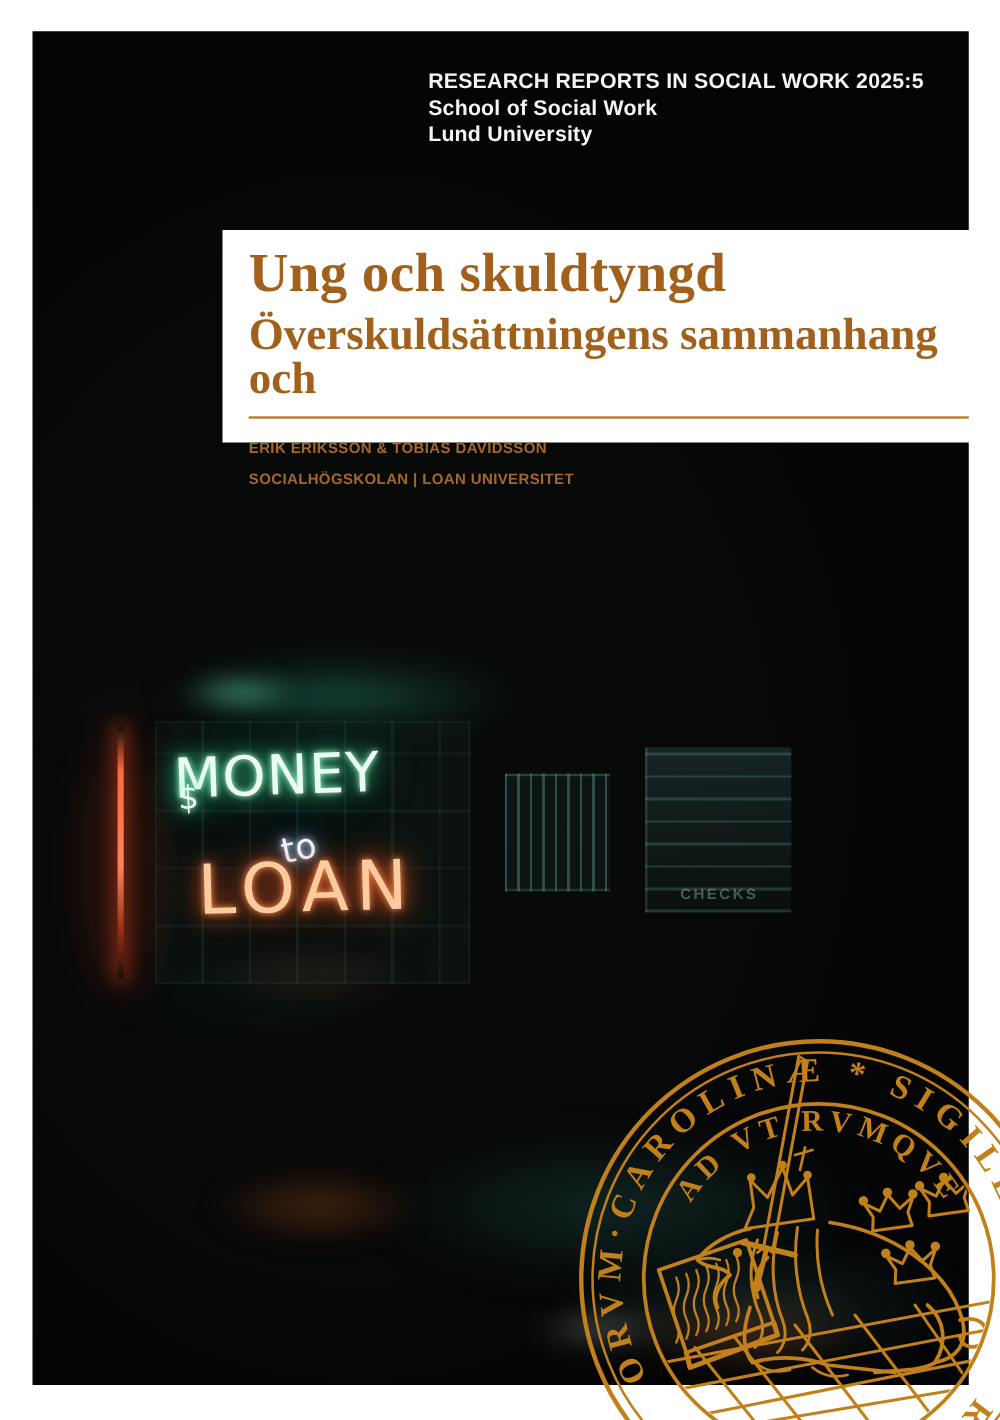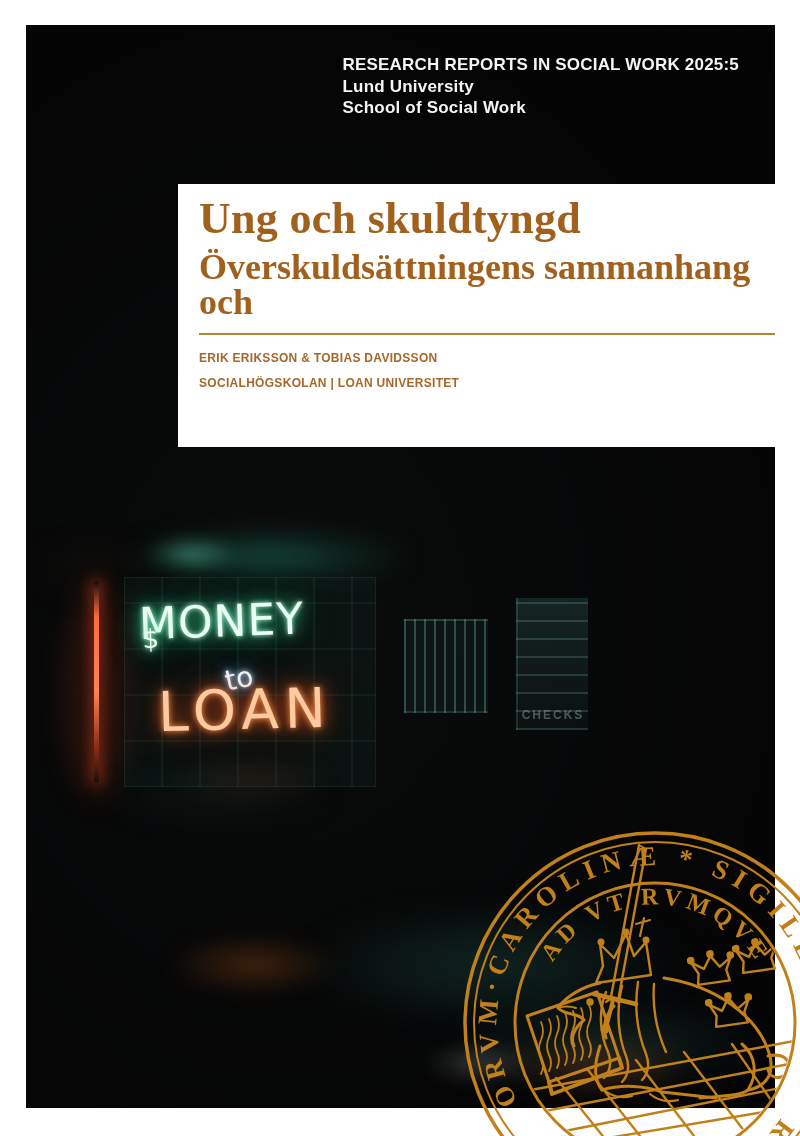--- a/index.html
+++ b/index.html
@@ -58,20 +58,21 @@
       rgba(22,52,48,.35);
     border-top:2px solid rgba(140,220,210,.30);
     border-bottom:2px solid rgba(140,220,210,.22);
   }
   .checks-window{
     left:490px;top:573px;width:70px;height:132px;
     background:
       repeating-linear-gradient(0deg,rgba(120,190,180,.22) 0 2px,transparent 2px 18px),
       linear-gradient(rgba(60,110,105,.28),rgba(30,60,58,.14));
     border-left:2px solid rgba(120,200,190,.18);
+    padding-left:45px;
   }
   .checks-label{
     bottom:8px;left:3px;right:3px;text-align:center;
     font-size:12px;font-weight:bold;letter-spacing:2px;
     color:rgba(150,175,168,.45);
   }
   .blob{border-radius:50%;}
   .blob.tealA{left:268px;top:882px;width:400px;height:118px;filter:blur(18px);
     background:radial-gradient(ellipse,rgba(45,130,115,.28),transparent 70%);}
   .blob.tealB{left:418px;top:972px;width:330px;height:95px;filter:blur(16px);
@@ -89,21 +90,21 @@
   .blob.warmTL{left:-10px;top:515px;width:150px;height:60px;filter:blur(16px);
     background:radial-gradient(ellipse,rgba(120,60,30,.10),transparent 70%);}
   
   .series-header{
     position:absolute;top:54px;right:61px;text-align:left;
     color:#f4f4f4;font-weight:bold;font-size:17px;line-height:21.5px;
     letter-spacing:.2px;
   }
   
   .titlebox{
-    position:absolute;left:178px;top:184px;width:622px;height:263px;
+    position:absolute;left:178px;top:184px;width:622px;height:170px;
     background:#ffffff;box-sizing:border-box;padding:11px 0 0 21px;
   }
   .titlebox h1{
     margin:0;font-family:"Liberation Serif",serif;font-weight:700;
     font-size:44px;line-height:48px;color:#a2601d;letter-spacing:.3px;
   }
   .subtitle{
     font-family:"Liberation Serif",serif;font-weight:700;
     font-size:36px;line-height:35px;color:#a2601d;margin-top:7px;
   }
@@ -142,22 +143,22 @@
     <div class="blob tealB"></div>
     <div class="blob tealC"></div>
     <div class="blob orangeA"></div>
     <div class="blob orangeB"></div>
     <div class="blob orangeC"></div>
     <div class="blob whiteA"></div>
   </div>
 
   <div class="series-header">
     <div>RESEARCH REPORTS IN SOCIAL WORK 2025:5</div>
+    <div>School of Social Work</div>
     <div>Lund University</div>
-    <div>School of Social Work</div>
   </div>
 
   <div class="titlebox">
     <h1>Ung och skuldtyngd</h1>
     <div class="subtitle">
       <div>Överskuldsättningens sammanhang och</div>
     </div>
     <div class="rule"></div>
     <div class="authors">
       <div>ERIK ERIKSSON &amp; TOBIAS DAVIDSSON</div>

